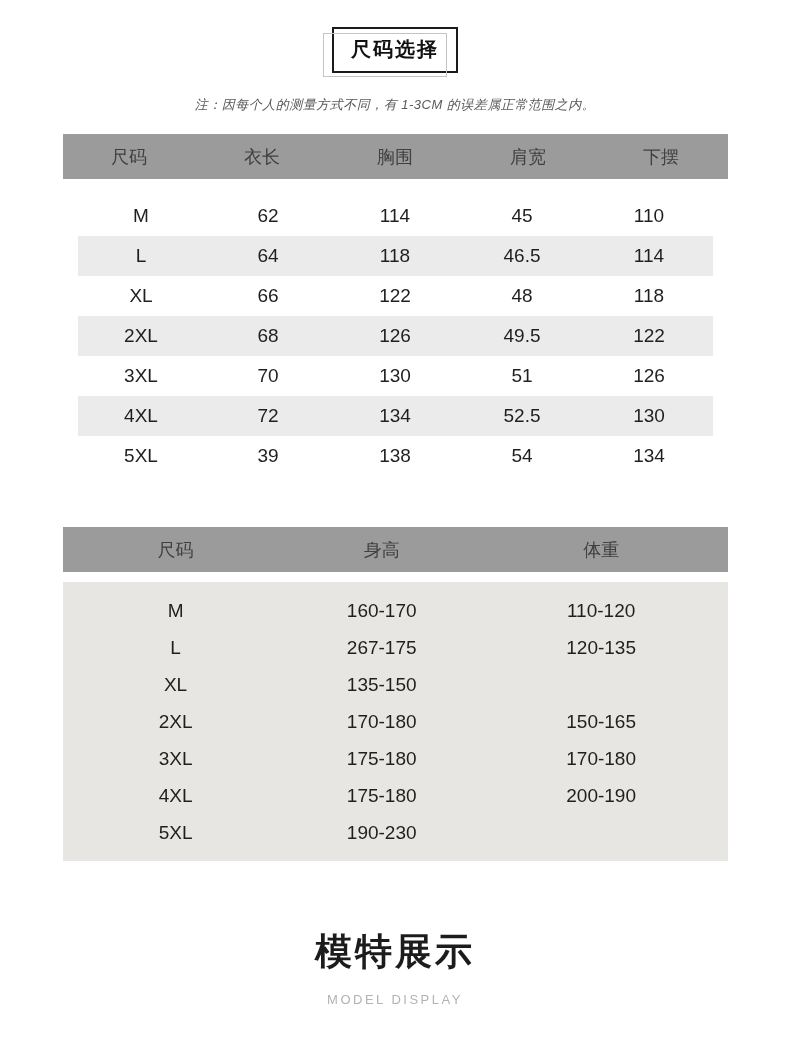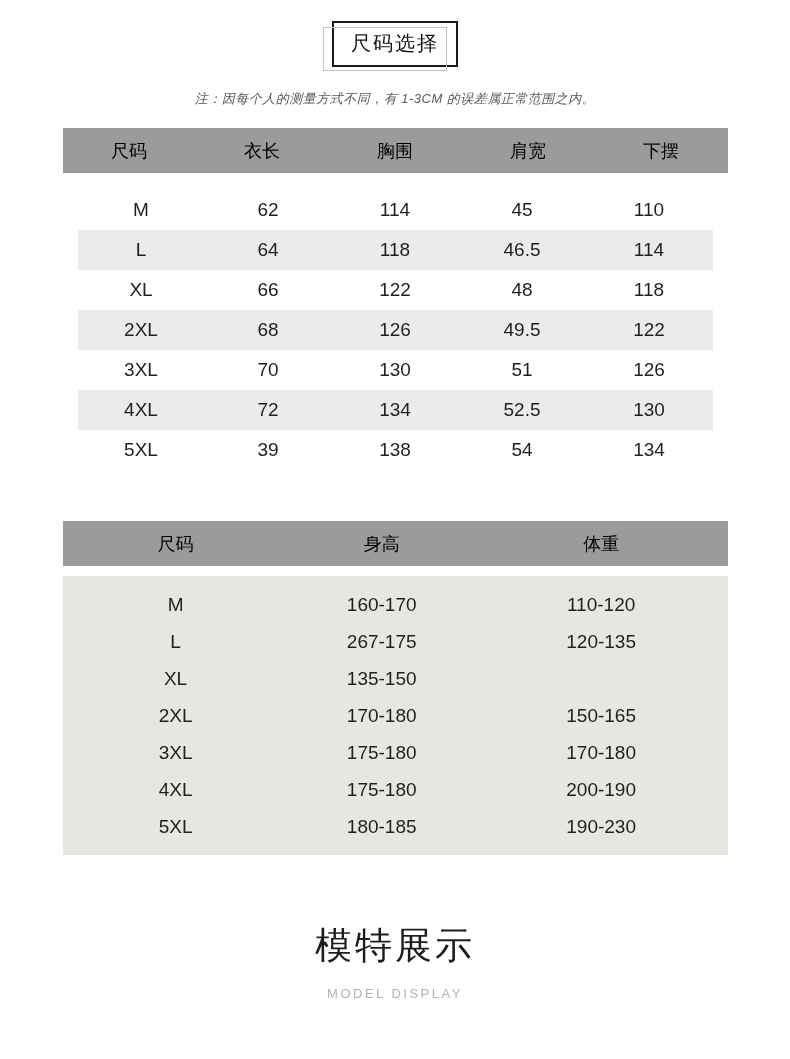--- a/index.html
+++ b/index.html
@@ -7,21 +7,21 @@
   body {
     width:790px; height:1059px;
     font-family:"Liberation Sans", "DejaVu Sans", sans-serif;
     color:#222;
     overflow:hidden;
     position:relative;
   }
   .page { width:790px; height:1059px; background:#fff; }
 
   
-  .title-wrap { padding-top:21px; text-align:center; }
+  .title-wrap { padding-top:27px; text-align:center;font-weight:bold; }
   .title-box {
     position:relative;
     display:inline-block;
     border:2px solid #1a1a1a;
     background:#fff;
     padding:7px 17px 8px 17px;
     font-size:20px;
     letter-spacing:2px;
     color:#111;
   }
@@ -47,21 +47,21 @@
   
   .tbl { width:665px; margin:0 auto; }
   .tbl-size { margin-top:20px; }
   .tbl-head {
     height:45px;
     background:var(--header-bg, #9b9b9b);
     display:grid;
     align-items:center;
     text-align:center;
     font-size:18px;
-    color:#000000;
+    color:#404040;
   }
   .cols5 { grid-template-columns:repeat(5, 1fr); }
   .cols3 { grid-template-columns:34% 28% 38%; }
 
   .tbl-size .tbl-body { padding-top:17px; }
   .tbl-size .tbl-row {
     height:40px;
     margin:0 15px;
     display:grid;
     grid-template-columns:repeat(5, 1fr);
@@ -88,21 +88,21 @@
   }
 
   .tbl-model { margin-top:51px; }
 
   
   .footer { margin-top:66px; text-align:center; }
   .footer-title {
     font-size:37px;
     color:#1c1c1c;
     letter-spacing:3px;
-    font-weight:400;
+    font-weight:700;
   }
   .footer-sub {
     margin-top:15px;
     font-size:13px;
     color:#b3b3b3;
     letter-spacing:2.5px;
   }
 </style>
 </head>
 <body>
@@ -207,21 +207,20 @@
         <div>175-180</div>
         <div>170-180</div>
       </div>
       <div class="tbl-row">
         <div>4XL</div>
         <div>175-180</div>
         <div>200-190</div>
       </div>
       <div class="tbl-row">
         <div>5XL</div>
-        <div>180-185</div>
         <div>190-230</div>
       </div>
     </div>
   </div>
 
   <div class="footer">
     <div class="footer-title">模特展示</div>
     <div class="footer-sub">MODEL DISPLAY</div>
   </div>
 

